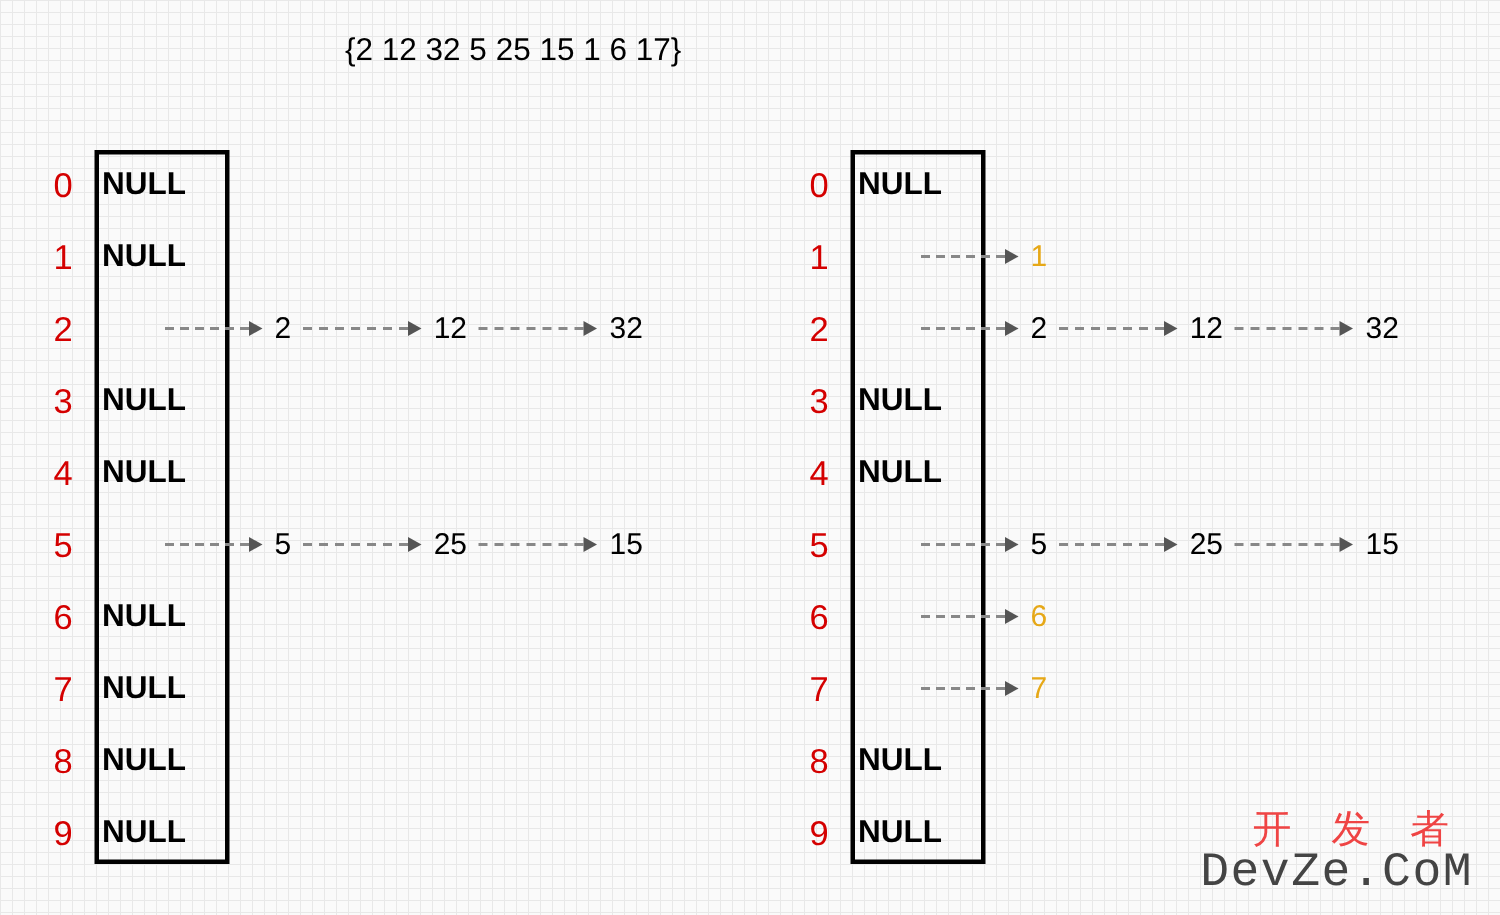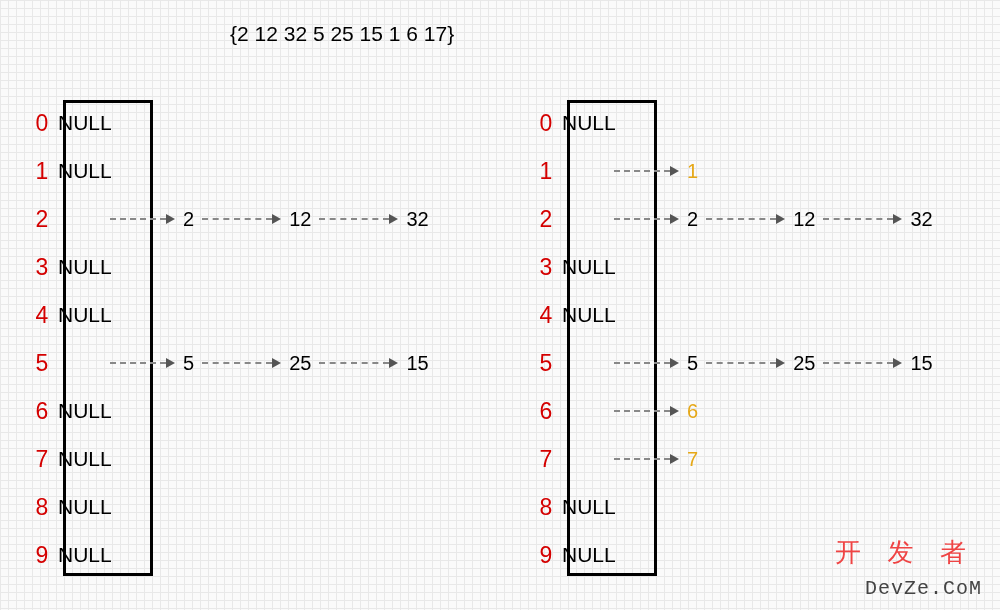--- a/index.html
+++ b/index.html
@@ -46,23 +46,24 @@
     align-items: center;
   }
   .idx {
     width: 28px;
     color: #d40000;
     font-size: 23px;
     text-align: center;
   }
   .cell {
     width: 100px;
-    padding-left: 2px;
+    padding-left: 12px;
     font-size: 21px;
     color: #000;
+    font-weight: bold;
   }
   .chain {
     display: flex;
     align-items: center;
     margin-left: 0px;
   }
   .arrow {
     display: inline-flex;
     align-items: center;
     margin: 0 4px;
@@ -91,21 +92,21 @@
     bottom: 40px;
     font-size: 26px;
     color: #ef4444;
     letter-spacing: 10px;
     font-family: "KaiTi","STKaiti",serif;
   }
   .watermark2 {
     position: absolute;
     right: 18px;
     bottom: 10px;
-    font-size: 20px;
+    font-size: 32px;
     color: #444;
     font-family: "Courier New", monospace;
     letter-spacing: 1px;
   }
 </style>
 </head>
 <body>
 
 <div class="title">{2 12 32  5 25   15 1 6 17}</div>
 

